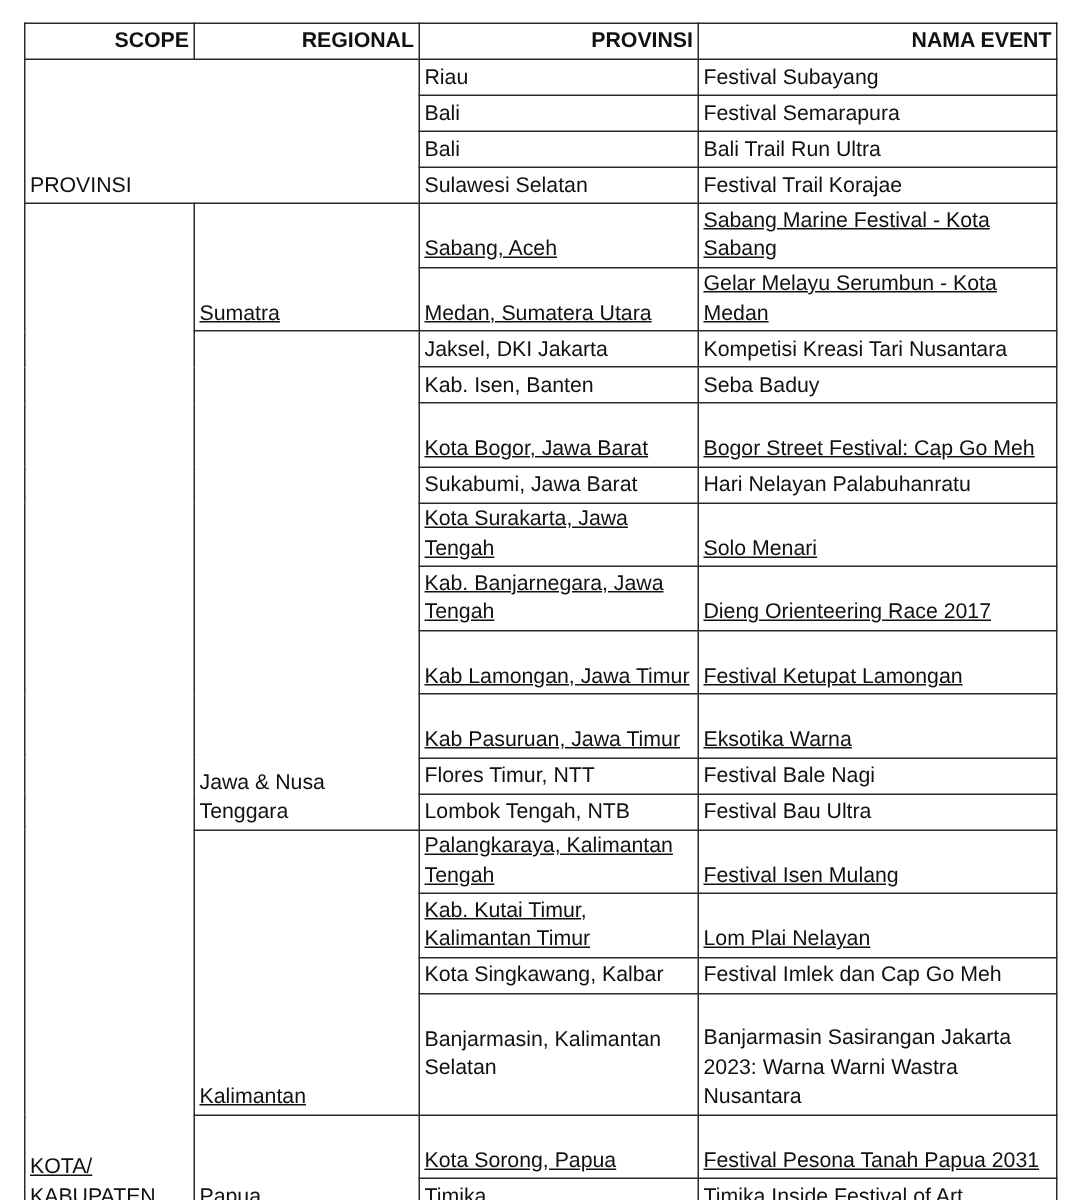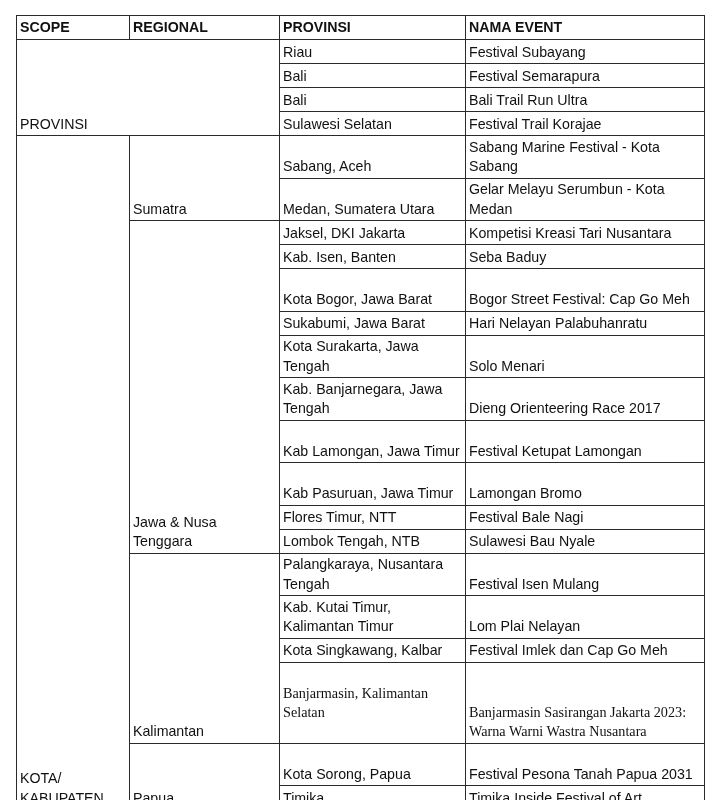--- a/index.html
+++ b/index.html
@@ -7,32 +7,32 @@
          font-family:"Liberation Sans", sans-serif; color:#111; }
   table.events {
     position:absolute; left:16px; top:15px;
     width:688px; border-collapse:collapse; table-layout:fixed;
     font-size:14.2px; line-height:19.5px;
   }
   table.events td, table.events th {
     border:1.4px solid #2a2a2a; padding:1px 3px 1px 3px;
     vertical-align:bottom; text-align:left; font-weight:normal;
   }
-  table.events th { font-weight:bold; text-align:left; vertical-align:middle;
+  table.events th { font-weight:bold; text-align:right; vertical-align:middle;
                     height:23px; padding:0 3px; }
   col.c-scope { width:113px; }
   col.c-regional { width:150px; }
   col.c-prov { width:186px; }
   col.c-event { width:239px; }
   td.scope-prov { text-align:center; vertical-align:middle; padding-bottom:6px; }
   td.scope-kota { font-weight:bold; vertical-align:middle; line-height:20px; }
   td.regional { vertical-align:middle; }
   tr.r1 td { height:21px;margin-top:44px; }
-  tr.r2 td { height:39.5px; }
-  tr.r3 td { height:59px;font-family:Liberation Serif, serif; }
+  tr.r2 td { height:39.5px;text-decoration:underline; }
+  tr.r3 td { height:59px; }
 </style>
 </head>
 <body>
 
 <table class="events">
   <colgroup>
     <col class="c-scope">
       <col class="c-regional">
       <col class="c-prov">
       <col class="c-event">
@@ -100,34 +100,34 @@
     <tr class="r2">
       <td>Kab. Banjarnegara, Jawa Tengah</td>
       <td>Dieng Orienteering Race 2017</td>
     </tr>
     <tr class="r2">
       <td>Kab Lamongan, Jawa Timur</td>
       <td>Festival Ketupat Lamongan</td>
     </tr>
     <tr class="r2">
       <td>Kab Pasuruan, Jawa Timur</td>
-      <td>Lamongan Bromo</td>
+      <td>Eksotika Warna</td>
     </tr>
     <tr class="r1">
       <td>Flores Timur, NTT</td>
       <td>Festival Bale Nagi</td>
     </tr>
     <tr class="r1">
       <td>Lombok Tengah, NTB</td>
-      <td>Sulawesi Bau Nyale</td>
+      <td>Festival Bau Ultra</td>
     </tr>
 
     <tr class="r2">
       <td class="regional" rowspan="4">Kalimantan</td>
-      <td>Palangkaraya, Nusantara Tengah</td>
+      <td>Palangkaraya, Kalimantan Tengah</td>
       <td>Festival Isen Mulang</td>
     </tr>
     <tr class="r2">
       <td>Kab. Kutai Timur, Kalimantan Timur</td>
       <td>Lom Plai Nelayan</td>
     </tr>
     <tr class="r1">
       <td>Kota Singkawang, Kalbar</td>
       <td>Festival Imlek dan Cap Go Meh</td>
     </tr>

